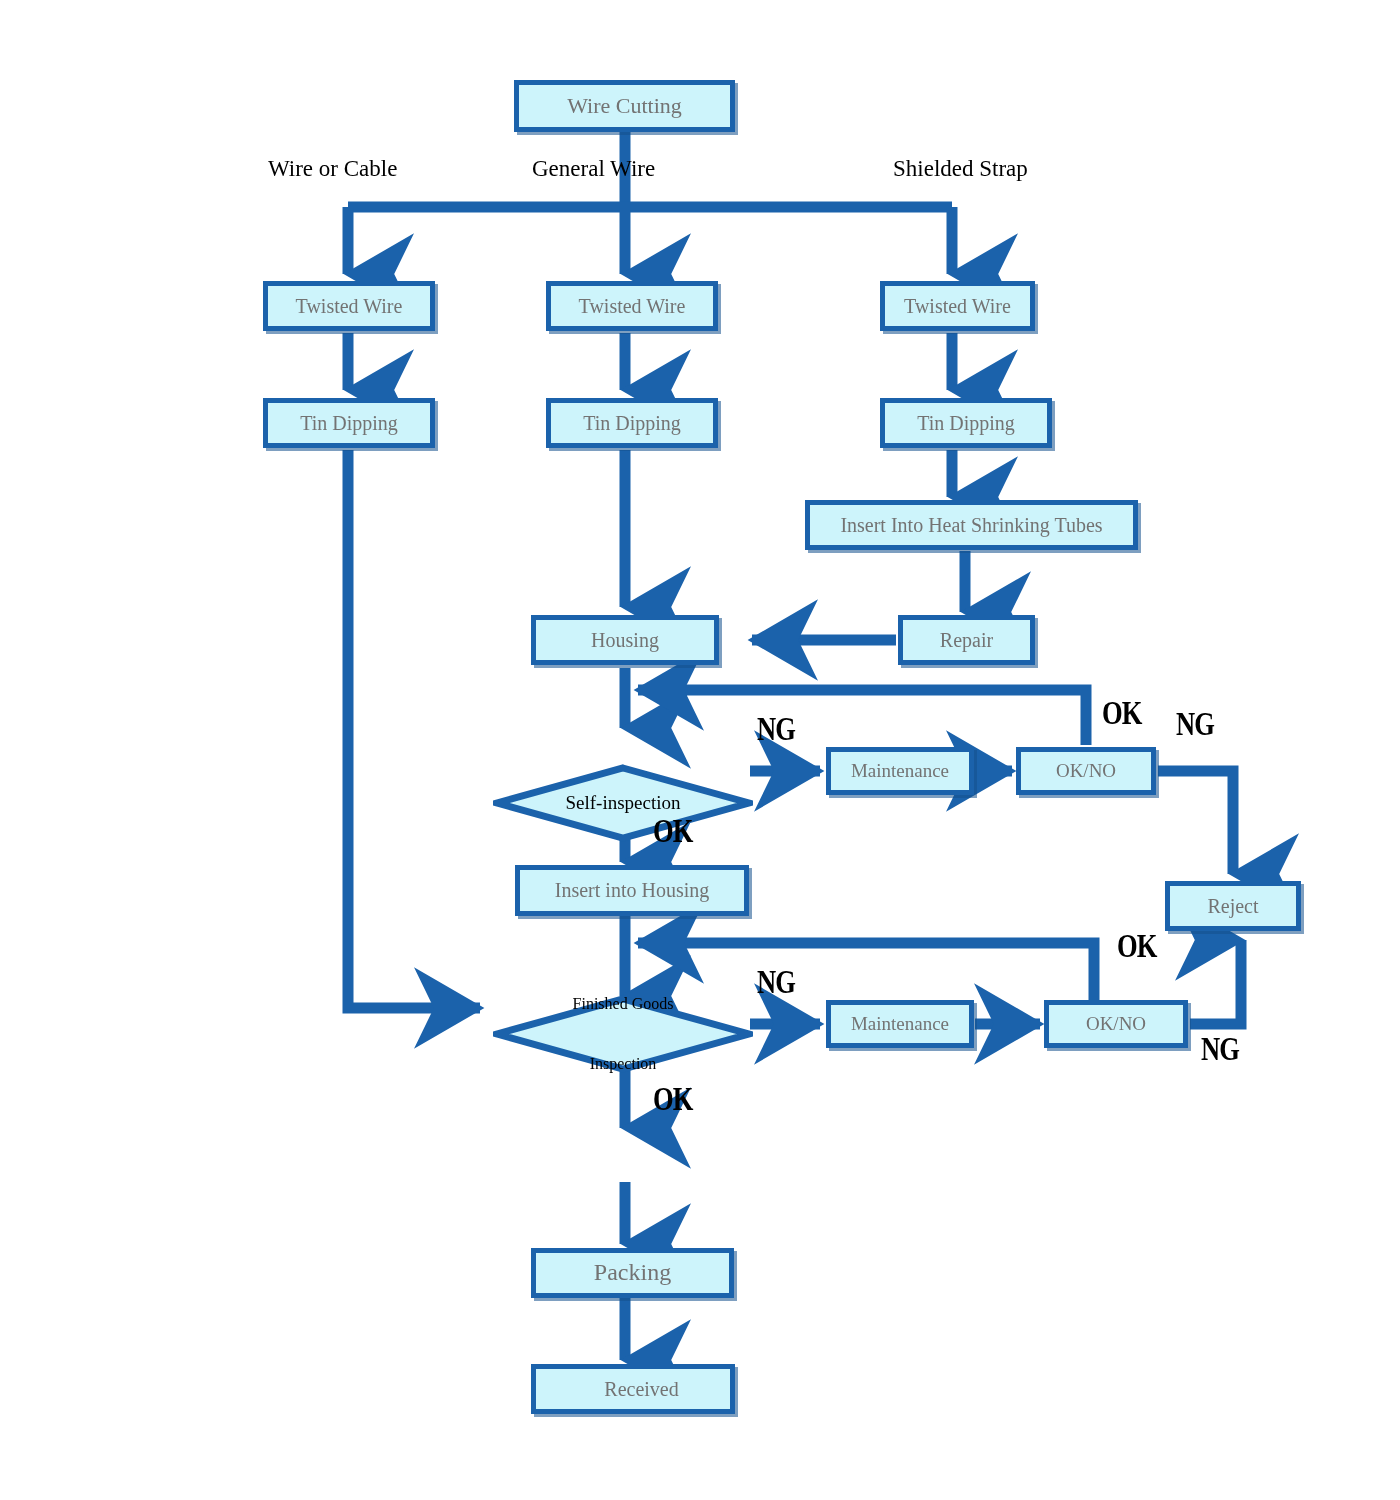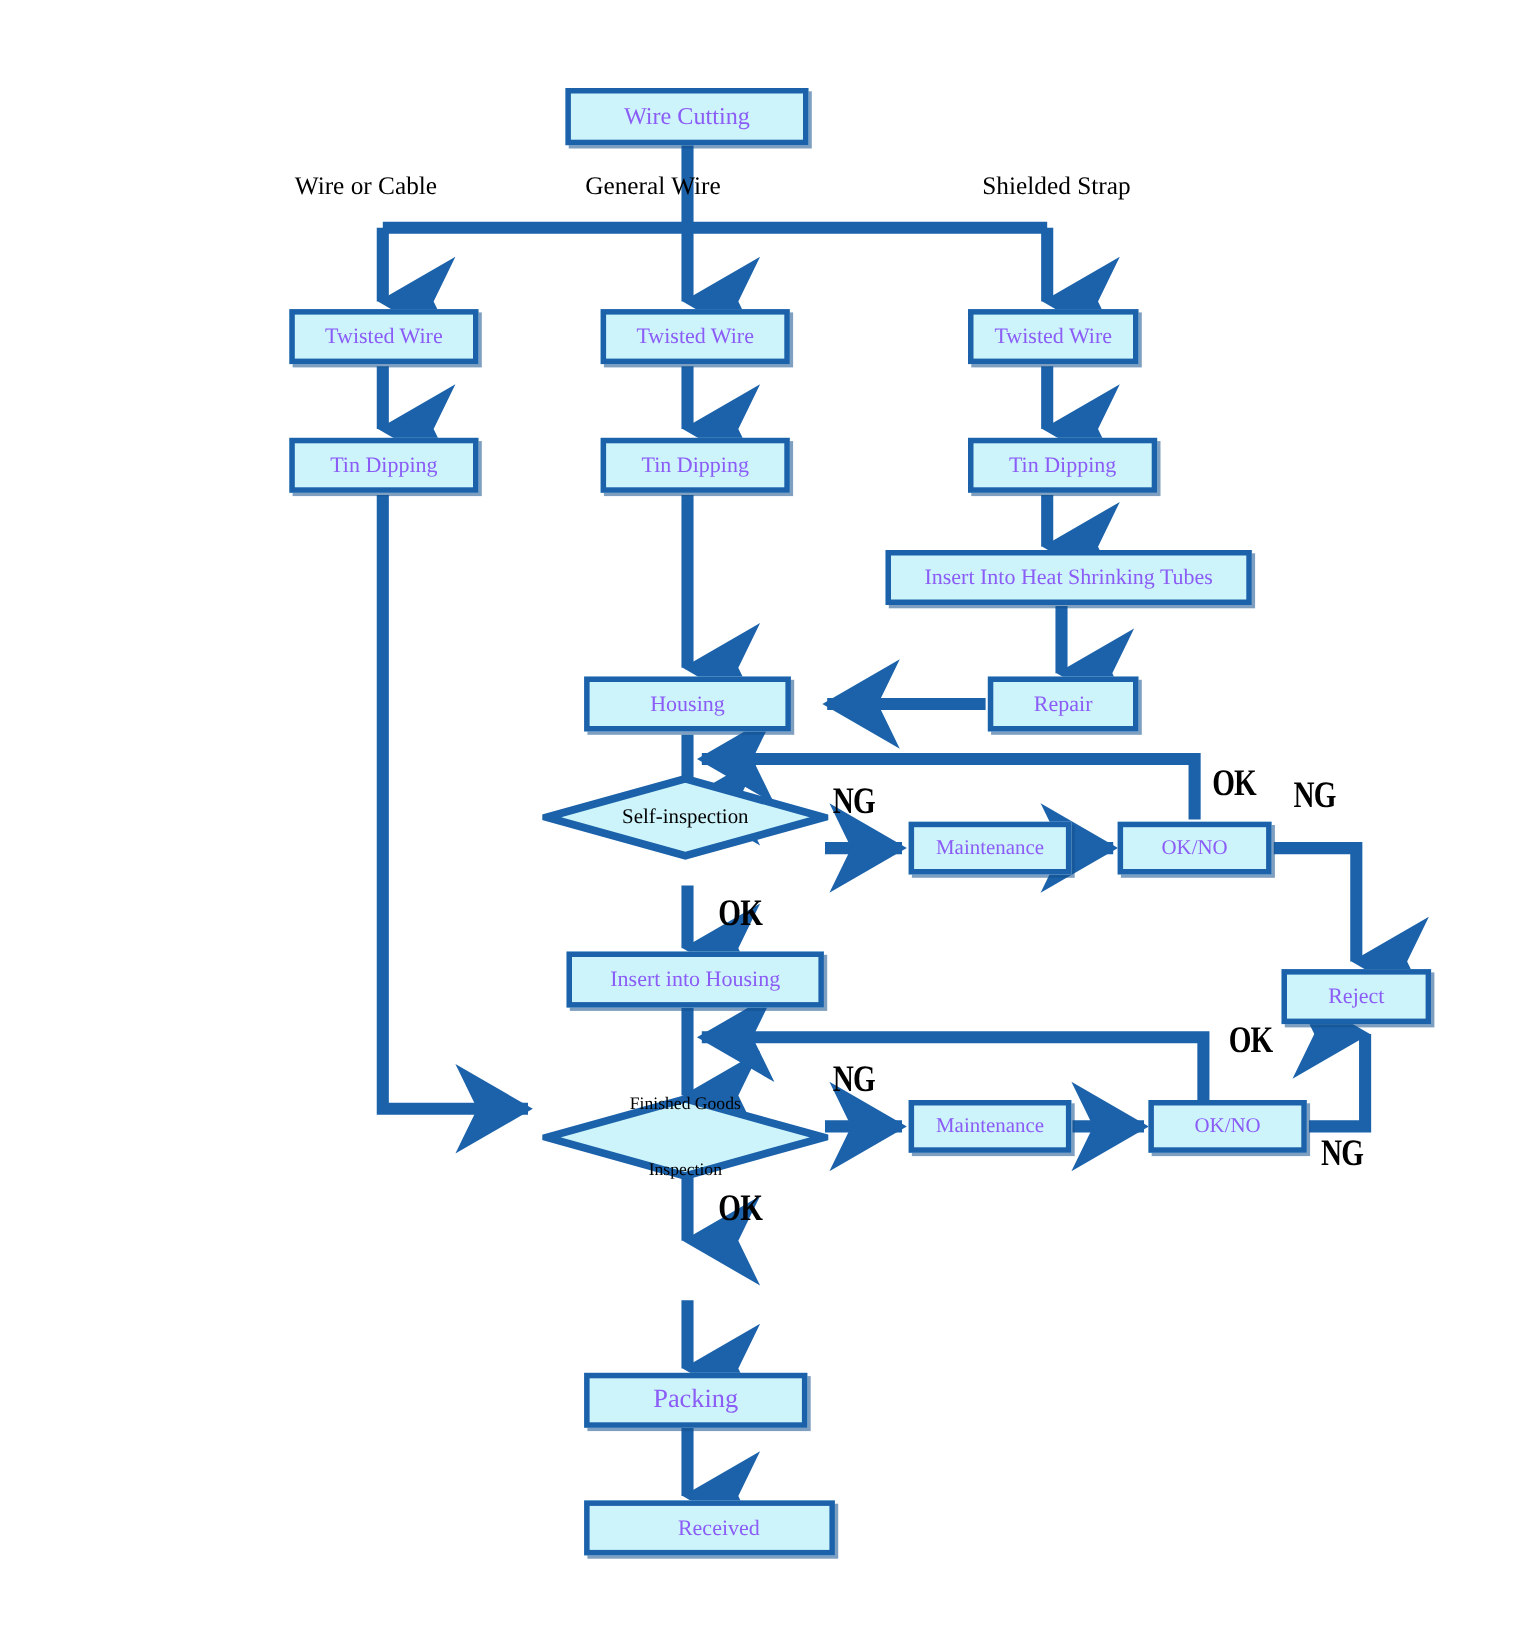--- a/index.html
+++ b/index.html
@@ -22,21 +22,21 @@
     width: 1400px;
     height: 1500px;
   }
   .node {
     position: absolute;
     box-sizing: border-box;
     display: flex;
     align-items: center;
     justify-content: center;
     text-align: center;
-    color: #8b5cf6;
+    color: #737373;
     background: #cdf4fb;
     border: 5px solid #1b62ab;
     box-shadow: 3px 3px 0 rgba(20,80,140,0.55);
     line-height: 1.05;
     z-index: 3;
   }
   .node span { display: block; }
   .diamond {
     position: absolute;
     z-index: 3;
@@ -178,21 +178,21 @@
   </div>
 
   <div class="node" style="left:898px; top:615px; width:137px; height:50px; font-size:20px;">
     <span>Repair</span>
   </div>
 
   <div class="node" style="left:531px; top:615px; width:188px; height:50px; font-size:20px;">
     <span>Housing</span>
   </div>
 
-  <div class="diamond" style="left:493px; top:704px; width:260px; height:78px;">
+  <div class="diamond" style="left:493px; top:764px; width:260px; height:78px;">
     <svg width="260" height="78" viewBox="0 0 260 78" xmlns="http://www.w3.org/2000/svg">
       <polygon points="130,4 256,39 130,74 4,39" fill="#cdf4fb" stroke="#1b62ab" stroke-width="7"></polygon>
     </svg>
     <div class="dlabel" style="font-size:19px;">
       <span>Self-inspection</span>
     </div>
   </div>
 
   <div class="node" style="left:826px; top:747px; width:148px; height:48px; font-size:19px;">
     <span>Maintenance</span>
@@ -222,21 +222,21 @@
   <div class="node" style="left:826px; top:1000px; width:148px; height:48px; font-size:19px;">
     <span>Maintenance</span>
   </div>
   <div class="node" style="left:1044px; top:1000px; width:144px; height:48px; font-size:19px;">
     <span>OK/NO</span>
   </div>
 
   <div class="node" style="left:531px; top:1248px; width:203px; height:50px; font-size:24px;">
     <span>Packing</span>
   </div>
-  <div class="node" style="left:531px; top:1364px; width:228px; height:50px; font-size:20px;padding-left:17px;">
+  <div class="node" style="left:531px; top:1364px; width:204px; height:50px; font-size:20px;padding-left:17px;">
     <span>Received</span>
   </div>
 
   <div class="branch-label" style="left:268px; top:156px; font-size:23px;">
     <span>Wire or Cable</span>
   </div>
   <div class="branch-label" style="left:532px; top:156px; font-size:23px;text-align:right;">
     <span>General   Wire</span>
   </div>
   <div class="branch-label" style="left:893px; top:156px; font-size:23px;">

